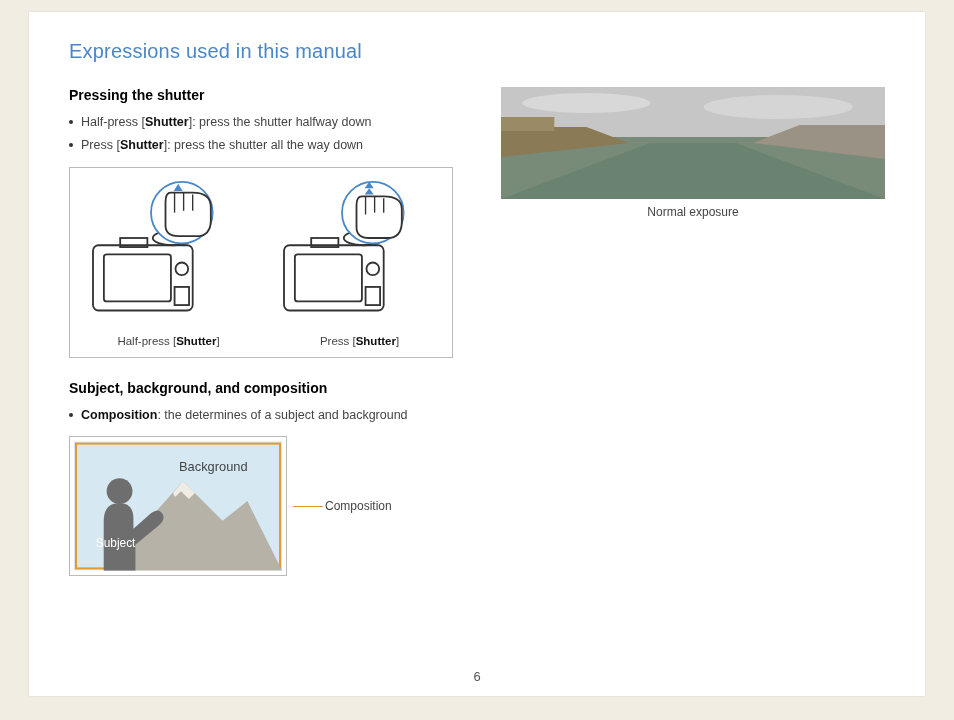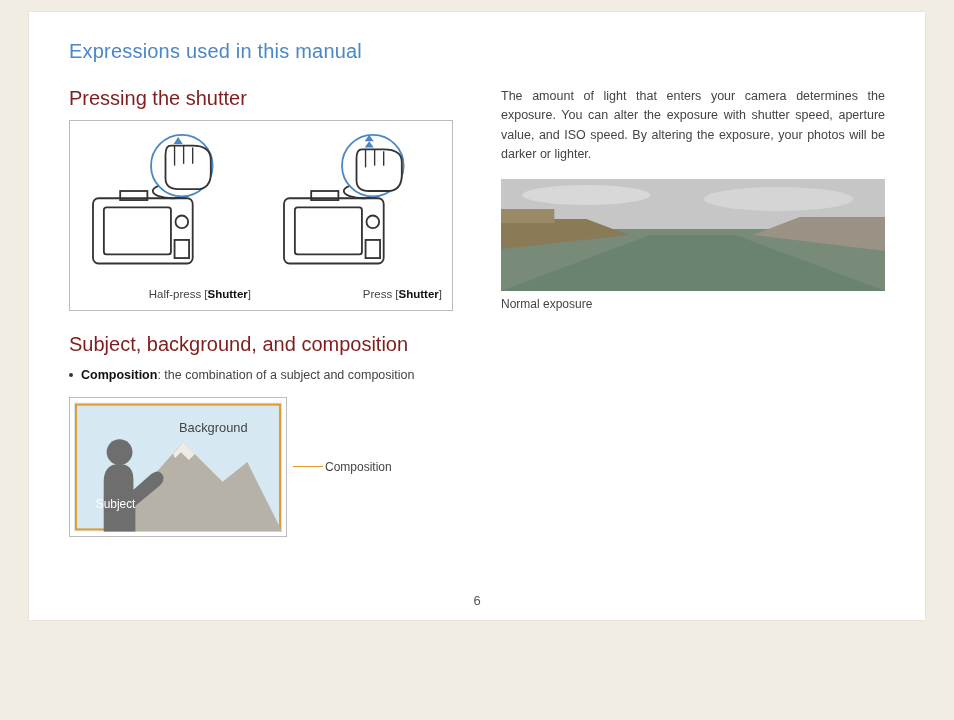--- a/index.html
+++ b/index.html
@@ -9,21 +9,21 @@
     font-family: "Helvetica Neue", Arial, sans-serif;
     font-weight: 300;
     width: 954px;
     height: 720px;
     overflow: hidden;
     color: #333;
   }
   .page {
     background: #fff;
     width: 896px;
-    height: 608px;
+    height: 684px;
     margin: 12px auto 0 auto;
     box-shadow: 0 0 2px rgba(0,0,0,0.1);
     position: relative;
     padding: 28px 40px 0 40px;
     box-sizing: border-box;
   }
   h1.title {
     color: #4a87c7;
     font-size: 20px;
     font-weight: 400;
@@ -31,23 +31,23 @@
     letter-spacing: 0.2px;
   }
   .cols {
     display: flex;
     gap: 48px;
   }
   .col {
     flex: 1;
   }
   h2.section {
-    font-size: 20px;
-    font-weight: 400;
-    color: #7f1d1d;
+    font-size: 14px;
+    font-weight: 700;
+    color: #000000;
     margin: 0 0 10px 0;
   }
   ul.bullets {
     list-style: none;
     padding: 0;
     margin: 0 0 12px 0;
   }
   ul.bullets li {
     font-size: 12.5px;
     color: #444;
@@ -77,21 +77,21 @@
     display: flex;
     gap: 20px;
     justify-content: space-around;
   }
   .camera-item { text-align: left; flex:1;}
   .camera-svg { width: 100%; height: 145px; }
   .camera-caption {
     font-size: 11.5px;
     color: #444;
     margin-top: 6px;
-    text-align: right;
+    text-align: center;
     padding-left: 6px;
   }
   .comp-row { display:flex; align-items:center; gap:6px;}
   .comp-figure {
     border: 1px solid #bbb;
     padding: 4px;
     width: 218px;
     box-sizing: border-box;
   }
   .comp-svg { width: 100%; height: 130px; display:block;}
@@ -100,21 +100,21 @@
   }
   .comp-label-text { font-size: 12px; color:#444; margin-left:2px;}
   .body-text {
     font-size: 12.5px;
     color: #444;
     line-height: 1.55;
     text-align: justify;
     font-weight: 300;
     margin: 0 0 14px 0;
   }
-  .photo-row { display:flex; gap:20px; }
+  .photo-row { display:flex; gap:20px;text-align:center; }
   .photo-item { flex:1; }
   .photo {
     width: 100%;
     height: 112px;
     background: linear-gradient(#c8c9c9 0%, #e0e0e0 42%, #7a8a6a 45%, #6a7a6a 100%);
     position:relative;
     overflow:hidden;
   }
   .photo.bright {
     background: linear-gradient(#f5f5f5 0%, #fdfdfd 42%, #b0b8a2 45%, #a8b5a8 100%);
@@ -133,20 +133,28 @@
 <body>
 
 <div class="page">
   <h1 class="title">Expressions used in this manual</h1>
 
   <div class="cols">
 
     <div class="col">
 
       <h2 class="section">Pressing the shutter</h2>
+      <ul class="bullets">
+        <li>
+          <span>Half-press [</span><span class="bold">Shutter</span><span>]: press the shutter halfway down</span>
+        </li>
+        <li>
+          <span>Press [</span><span class="bold">Shutter</span><span>]: press the shutter all the way down</span>
+        </li>
+      </ul>
 
       <div class="figure-box">
         <div class="camera-row">
           <div class="camera-item">
             <svg class="camera-svg" viewBox="0 0 180 160">
 
               <rect x="10" y="72" width="110" height="72" rx="6" fill="none" stroke="#333" stroke-width="2"></rect>
               <rect x="22" y="82" width="74" height="52" rx="3" fill="none" stroke="#333" stroke-width="2"></rect>
               <rect x="40" y="64" width="30" height="10" fill="none" stroke="#333" stroke-width="2"></rect>
               <circle cx="108" cy="98" r="7" fill="none" stroke="#333" stroke-width="2"></circle>
@@ -188,21 +196,21 @@
             </svg>
             <div class="camera-caption">
               <span>Press [</span><span class="bold">Shutter</span><span>]</span>
             </div>
           </div>
         </div>
       </div>
 
       <h2 class="section">Subject, background, and composition</h2>
       <ul class="bullets">
-        <li><span class="bold">Composition</span><span>: the combination of a subject and composition</span></li>
+        <li><span class="bold">Composition</span><span>: the determines of a subject and background</span></li>
       </ul>
 
       <div class="comp-row">
         <div class="comp-figure">
           <svg class="comp-svg" viewBox="0 0 210 130">
 
             <rect x="0" y="0" width="210" height="130" fill="#d6e8f2"></rect>
 
             <rect x="2" y="2" width="206" height="126" fill="none" stroke="#e39a2b" stroke-width="2"></rect>
 
@@ -218,21 +226,20 @@
         </div>
         <div style="display:flex;align-items:center;">
           <div class="comp-label-line"></div>
           <span class="comp-label-text">Composition</span>
         </div>
       </div>
 
     </div>
 
     <div class="col">
-      <p class="body-text">The amount of light that enters your camera determines the exposure. You can alter the exposure with shutter speed, aperture value, and ISO speed. By altering the exposure, your photos will be darker or lighter.</p>
 
       <div class="photo-row">
         <div class="photo-item">
           <div class="photo">
             <svg width="100%" height="100%" viewBox="0 0 180 112" preserveAspectRatio="none">
               <rect x="0" y="0" width="180" height="50" fill="#c5c6c5"></rect>
               <rect x="0" y="50" width="180" height="62" fill="#788a78"></rect>
 
               <path d="M 0 40 L 40 40 L 60 56 L 0 70 Z" fill="#8a7a56"></path>
               <path d="M 0 30 L 25 30 L 25 44 L 0 44 Z" fill="#9a8a66"></path>

